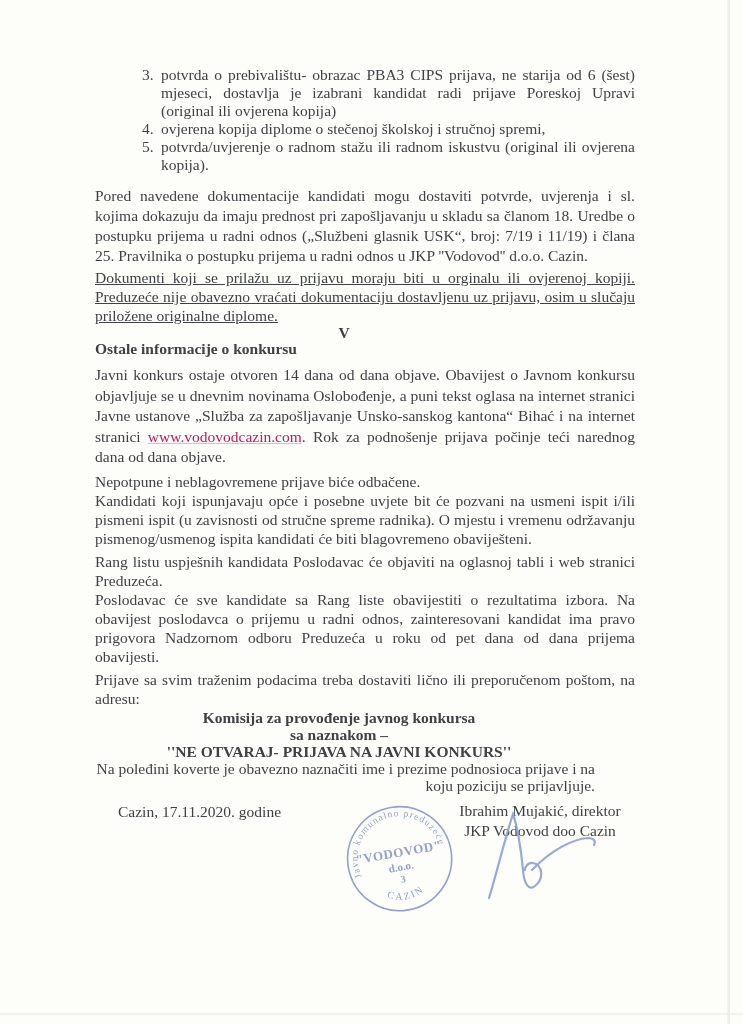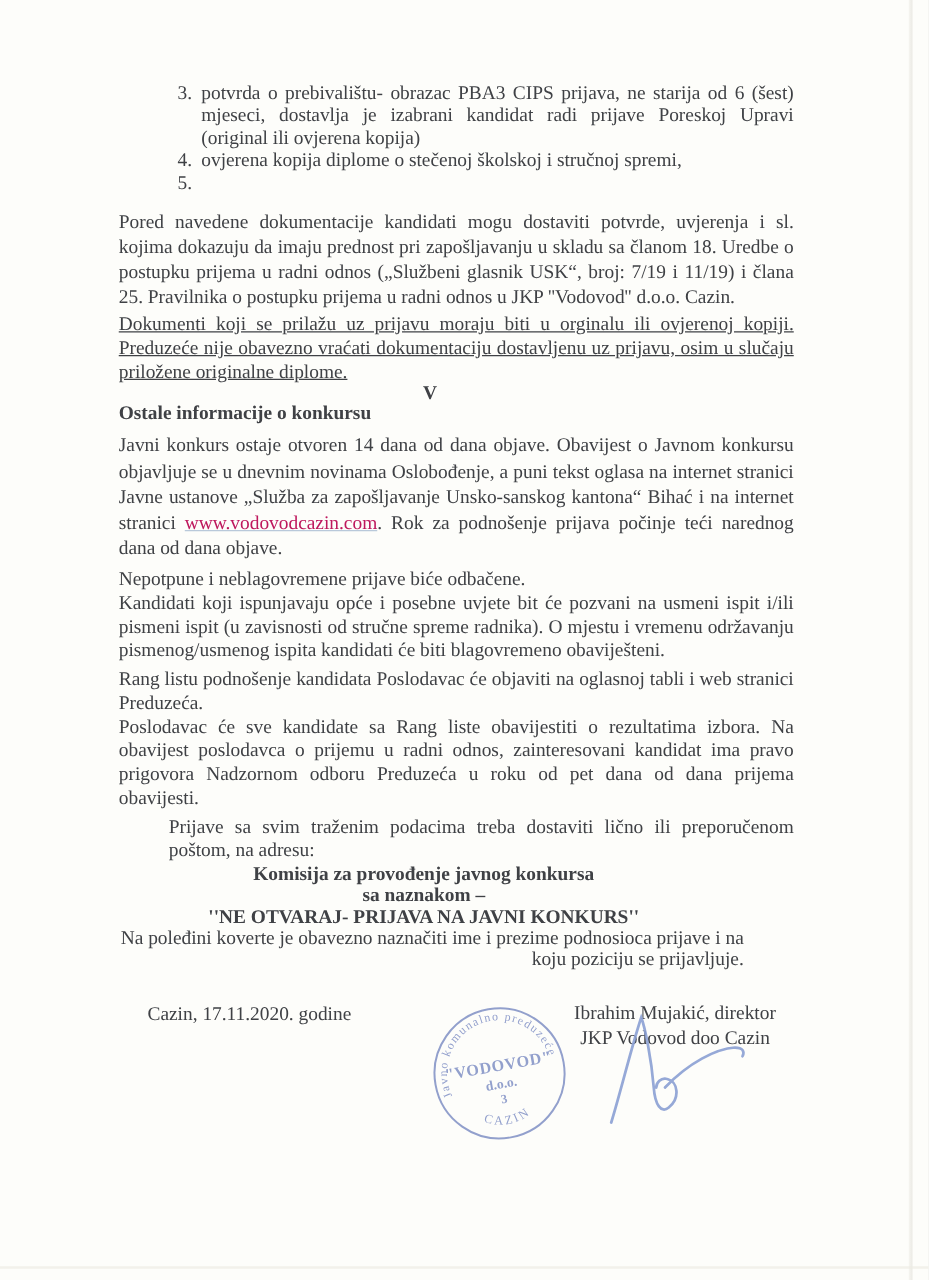--- a/index.html
+++ b/index.html
@@ -21,21 +21,21 @@
   .oli { display:flex; }
   .oli .num { flex:0 0 19px; margin-left:47px; text-align:left; }
   .oli .litext { flex:1; text-align:justify; }
   .para-pored { margin-bottom:2px; }
   .para-dok { line-height:19px;text-decoration:underline; }
   .numeral { text-align:center; padding-right:42px; line-height:15px; font-weight:bold; }
   .heading { font-weight:bold; line-height:17px; margin-bottom:8px; }
   .para-javni { margin-bottom:4px; line-height:20.5px; }
   .link { color:#be185d; text-decoration:underline; text-decoration-color:#b9c9da; }
   .block-tight { line-height:19px; margin-bottom:4px; }
-  .para-prijave { line-height:19px;margin-left:40px; }
+  .para-prijave { line-height:19px; }
   .centered { text-align:center; padding-right:52px; line-height:17px; }
   .centered.bold { font-weight:bold; }
   .address-block { margin-top:1px; }
   .note { text-align:right; padding-right:40px; line-height:17px; }
   .footer-date { position:absolute; left:118px; top:803px; font-size:15.5px; }
   .sig-block { position:absolute; left:450px; top:801px; width:180px; text-align:center; font-size:15.5px; line-height:20px; }
   .stamp { position:absolute; left:334px; top:797px; width:128px; height:128px; opacity:.85; }
   .signature { position:absolute; left:455px; top:800px; width:200px; height:122px; }
   .edge-right { position:absolute; top:0; bottom:0; right:13px; width:3px;
     background:linear-gradient(to right,#f4f3ee,#e6e5df); opacity:.8; }
@@ -52,39 +52,40 @@
       <div class="oli">
         <span class="num">3.</span>
         <span class="litext">potvrda o prebivalištu- obrazac PBA3 CIPS prijava, ne starija od 6 (šest) mjeseci, dostavlja je izabrani kandidat radi prijave Poreskoj Upravi (original ili ovjerena kopija)</span>
       </div>
       <div class="oli">
         <span class="num">4.</span>
         <span class="litext">ovjerena kopija diplome o stečenoj školskoj i stručnoj spremi,</span>
       </div>
       <div class="oli">
         <span class="num">5.</span>
+        <span class="litext">potvrda/uvjerenje o radnom stažu ili radnom iskustvu (original ili ovjerena kopija).</span>
       </div>
     </div>
 
     <p class="para-pored">Pored navedene dokumentacije kandidati mogu dostaviti potvrde, uvjerenja i sl. kojima dokazuju da imaju prednost pri zapošljavanju u skladu sa članom 18. Uredbe o postupku prijema u radni odnos („Službeni glasnik USK“, broj: 7/19 i 11/19) i člana 25. Pravilnika o postupku prijema u radni odnos u JKP ''Vodovod'' d.o.o. Cazin.</p>
 
     <p class="para-dok">Dokumenti koji se prilažu uz prijavu moraju biti u orginalu ili ovjerenoj kopiji. Preduzeće nije obavezno vraćati dokumentaciju dostavljenu uz prijavu, osim u slučaju priložene originalne diplome.</p>
 
     <p class="numeral">V</p>
     <p class="heading">Ostale informacije o konkursu</p>
 
     <p class="para-javni"><span>Javni konkurs ostaje otvoren 14 dana od dana objave. Obavijest o Javnom konkursu objavljuje se u dnevnim novinama Oslobođenje, a puni tekst oglasa na internet stranici Javne ustanove „Služba za zapošljavanje Unsko-sanskog kantona“ Bihać i na internet stranici </span><span class="link">www.vodovodcazin.com</span><span>.  Rok za podnošenje prijava počinje teći narednog dana od dana objave.</span></p>
 
     <div class="block-tight">
       <p>Nepotpune i neblagovremene prijave biće odbačene.</p>
       <p>Kandidati koji ispunjavaju opće i posebne uvjete bit će pozvani na usmeni ispit i/ili pismeni ispit (u zavisnosti od stručne spreme radnika). O mjestu i vremenu održavanju pismenog/usmenog ispita kandidati će biti blagovremeno obaviješteni.</p>
     </div>
 
     <div class="block-tight">
-      <p>Rang listu podnošenje kandidata Poslodavac će objaviti na oglasnoj tabli i web stranici Preduzeća.</p>
+      <p>Rang listu uspješnih kandidata Poslodavac će objaviti na oglasnoj tabli i web stranici Preduzeća.</p>
       <p>Poslodavac će sve kandidate sa Rang liste obavijestiti o rezultatima izbora. Na obavijest poslodavca o prijemu u radni odnos, zainteresovani kandidat ima pravo prigovora Nadzornom odboru Preduzeća u roku od pet dana od dana prijema obavijesti.</p>
     </div>
 
     <p class="para-prijave">Prijave sa svim traženim podacima treba dostaviti lično ili preporučenom poštom, na adresu:</p>
 
     <div class="address-block">
       <p class="centered bold">Komisija za provođenje javnog konkursa</p>
       <p class="centered bold">sa naznakom –</p>
       <p class="centered bold">''NE OTVARAJ- PRIJAVA NA JAVNI KONKURS''</p>
       <p class="note">Na poleđini koverte je obavezno naznačiti ime i prezime podnosioca prijave i na koju poziciju se prijavljuje.</p>

